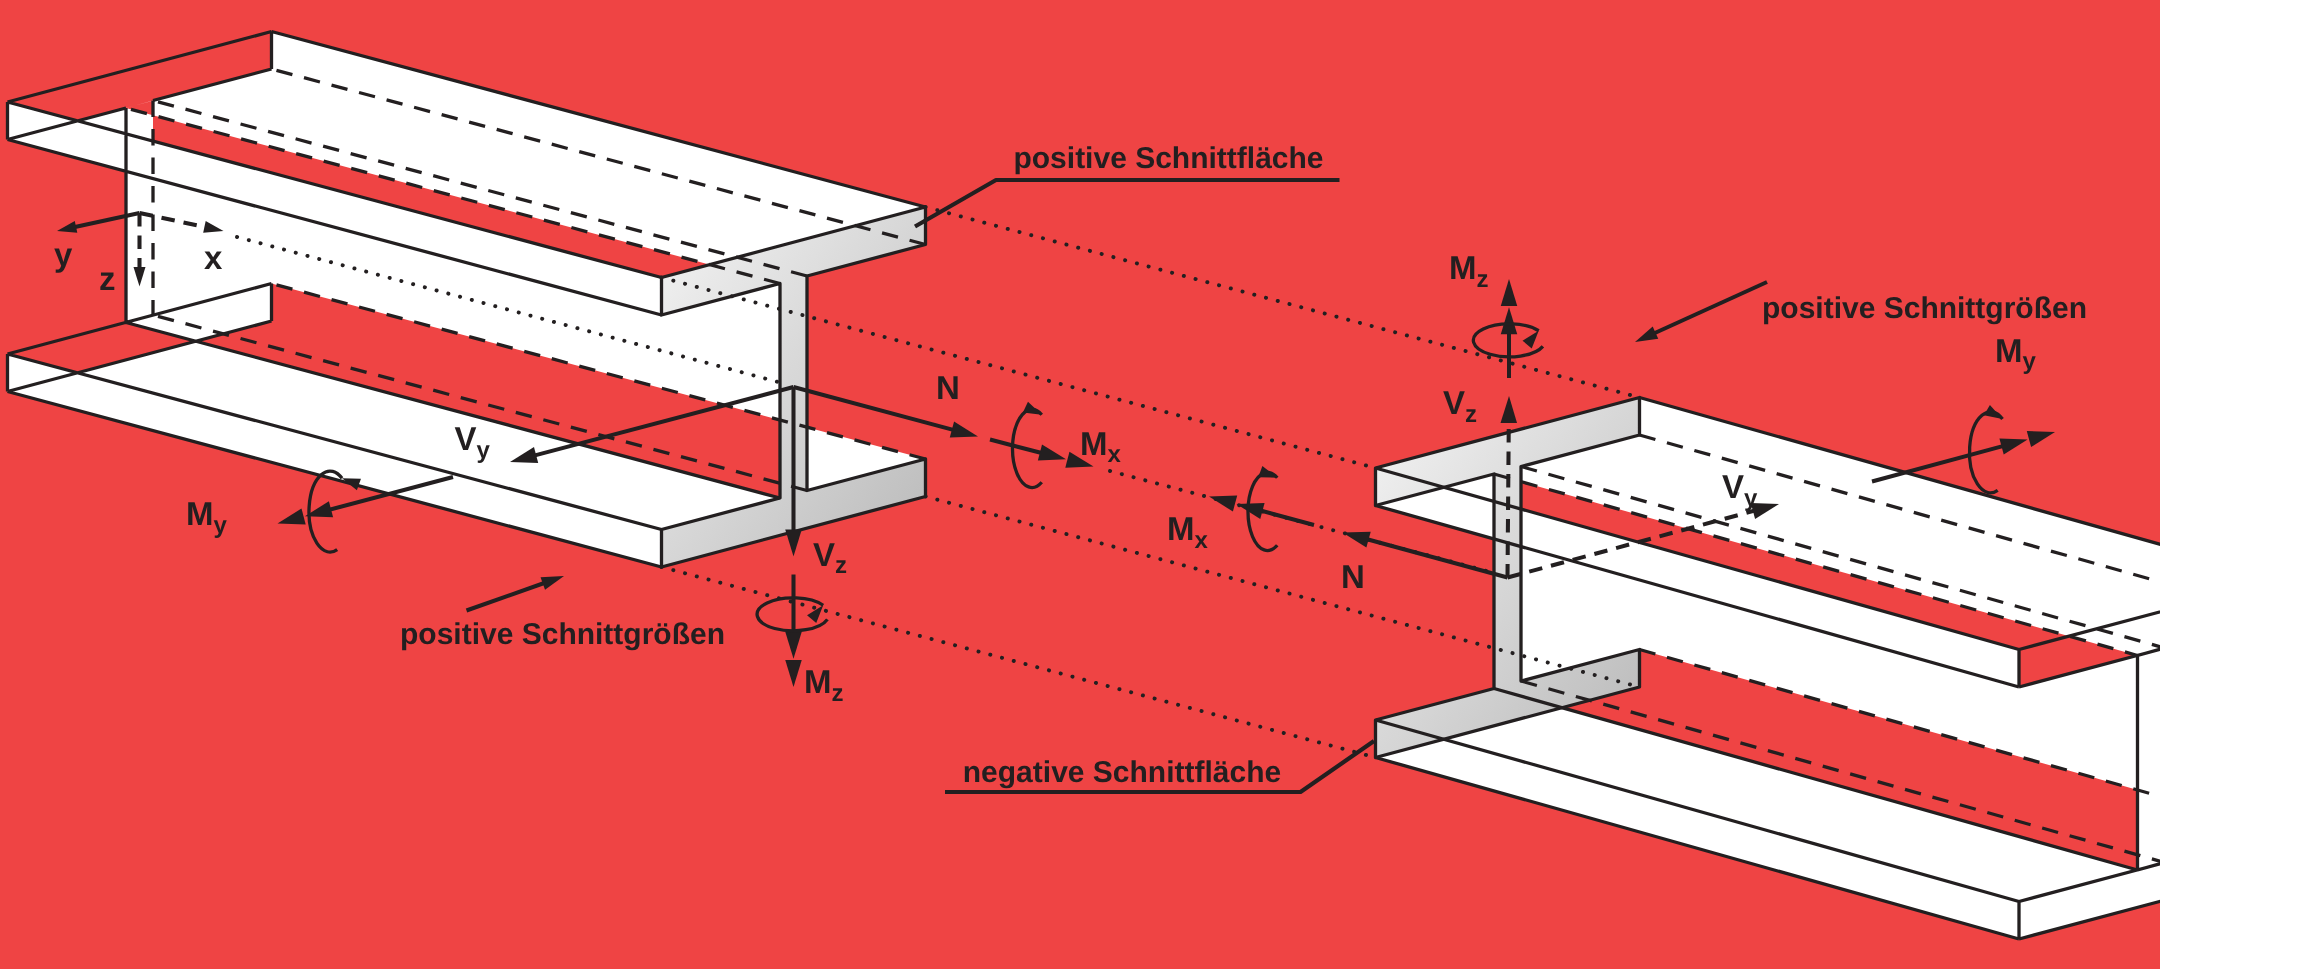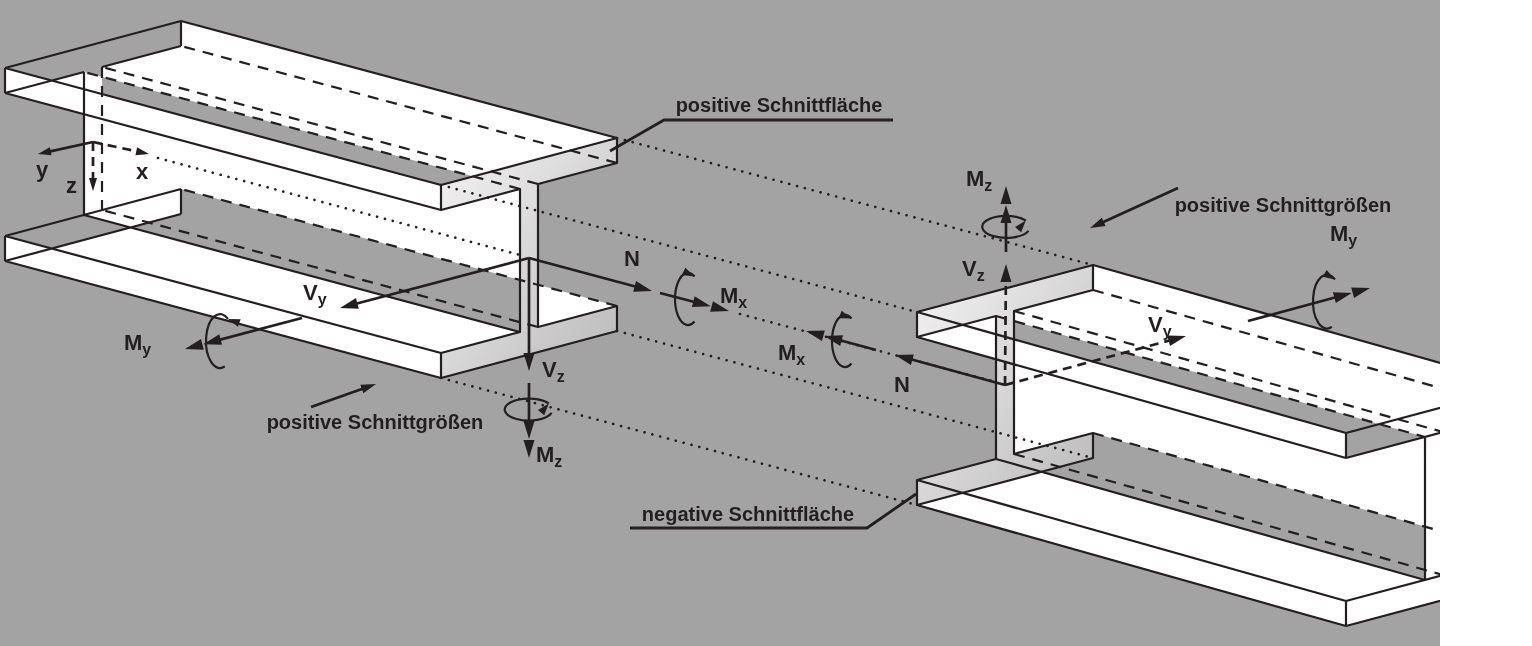--- a/index.html
+++ b/index.html
@@ -1,16 +1,16 @@
 <!DOCTYPE html>
 <html><head>
 <meta charset="utf-8">
 <style>
   html,body{margin:0;padding:0;background:#ffffff;}
-  .stage{width:1440px;height:646px;background:#a3a3a3;position:relative;overflow:hidden;}
+  .stage{width:1440px;height:646px;background:#ef4444;position:relative;overflow:hidden;}
   svg{display:block;}
   .face{fill:#ffffff;stroke:none;}
   .cut{fill:url(#cutgrad);stroke:#231f20;stroke-width:2.2;stroke-linejoin:round;}
   .edge{stroke:#231f20;stroke-width:2.2;fill:none;stroke-linejoin:round;}
   .hidden-edge{stroke:#231f20;stroke-width:2.2;fill:none;stroke-dasharray:11 8;}
   .dotted{stroke:#231f20;stroke-width:2.6;fill:none;stroke-dasharray:0.1 8;stroke-linecap:round;}
   .shaft{stroke:#231f20;stroke-width:2.7;fill:none;}
   .shaft-dashed{stroke-dasharray:9 6;}
   .ahead{fill:#231f20;stroke:none;}
   .arc{stroke:#231f20;stroke-width:2.2;fill:none;}

